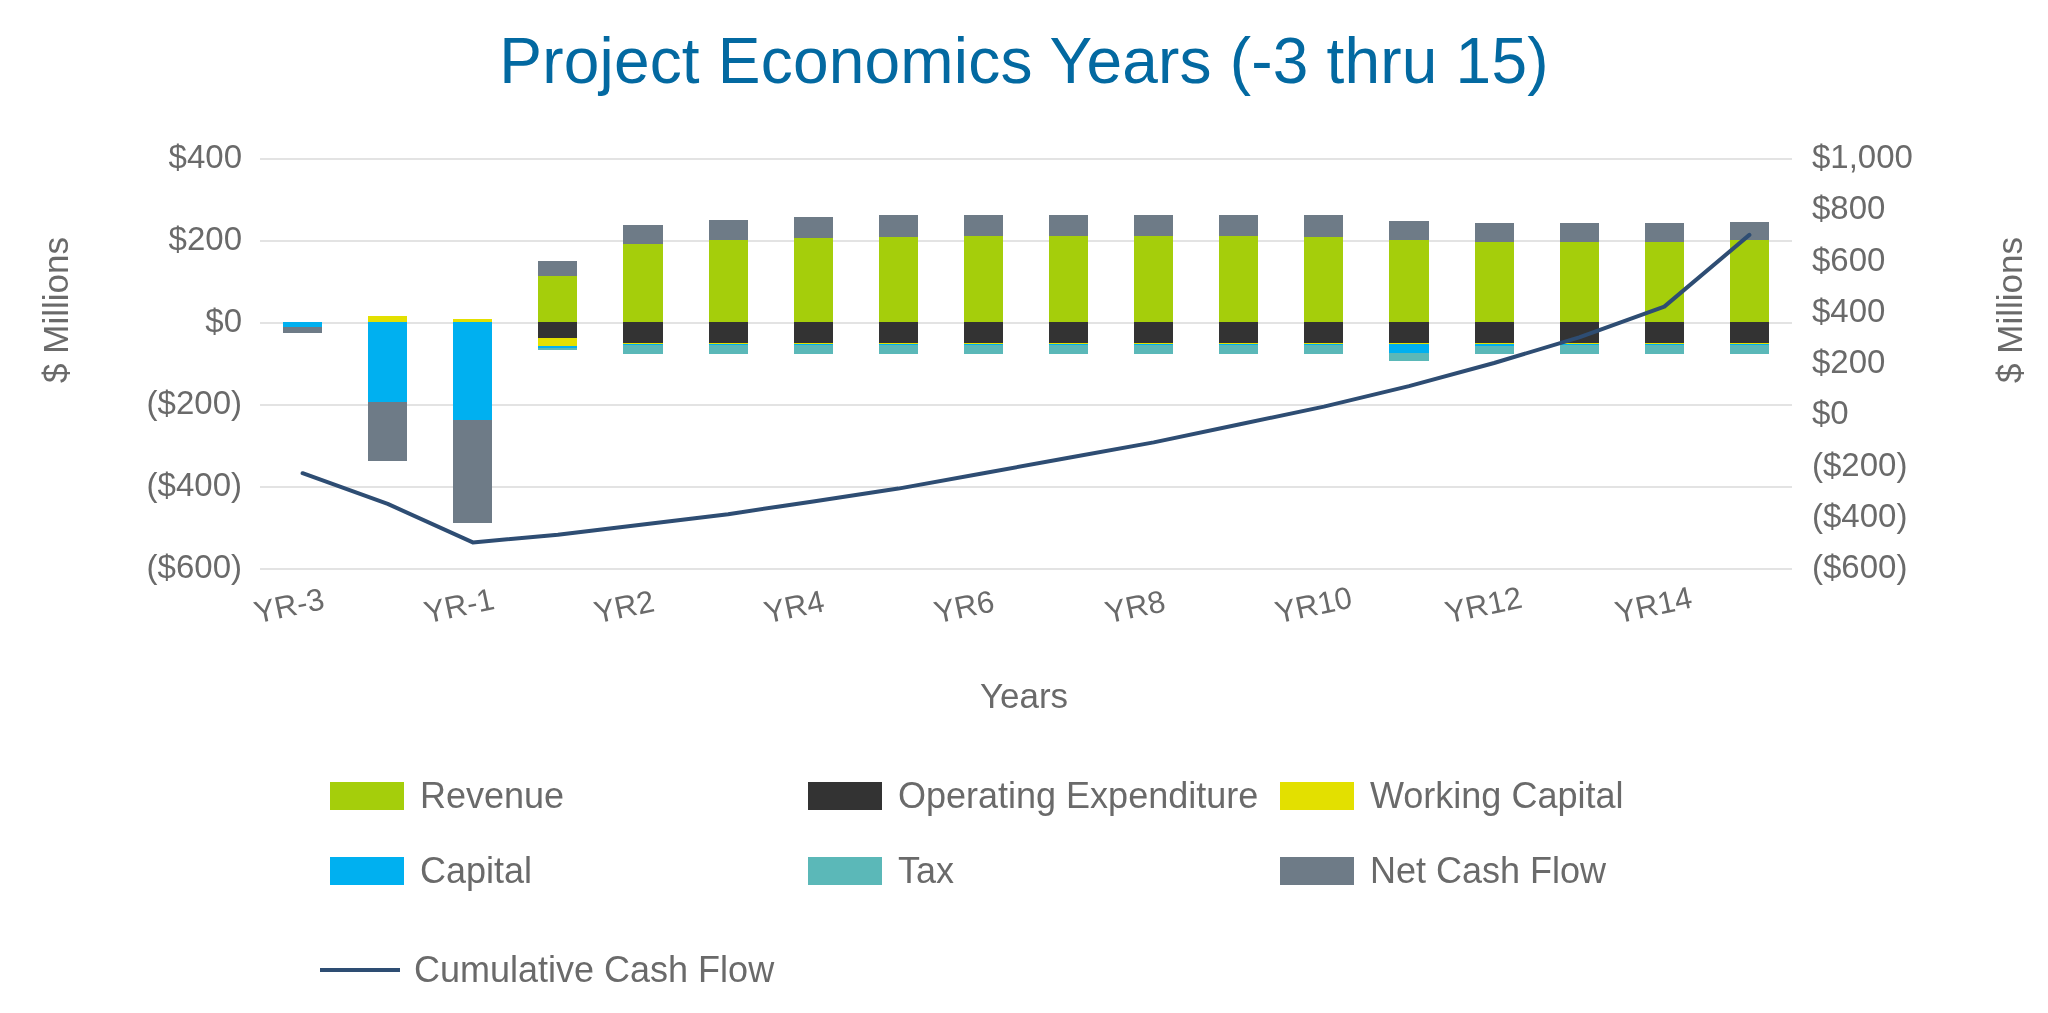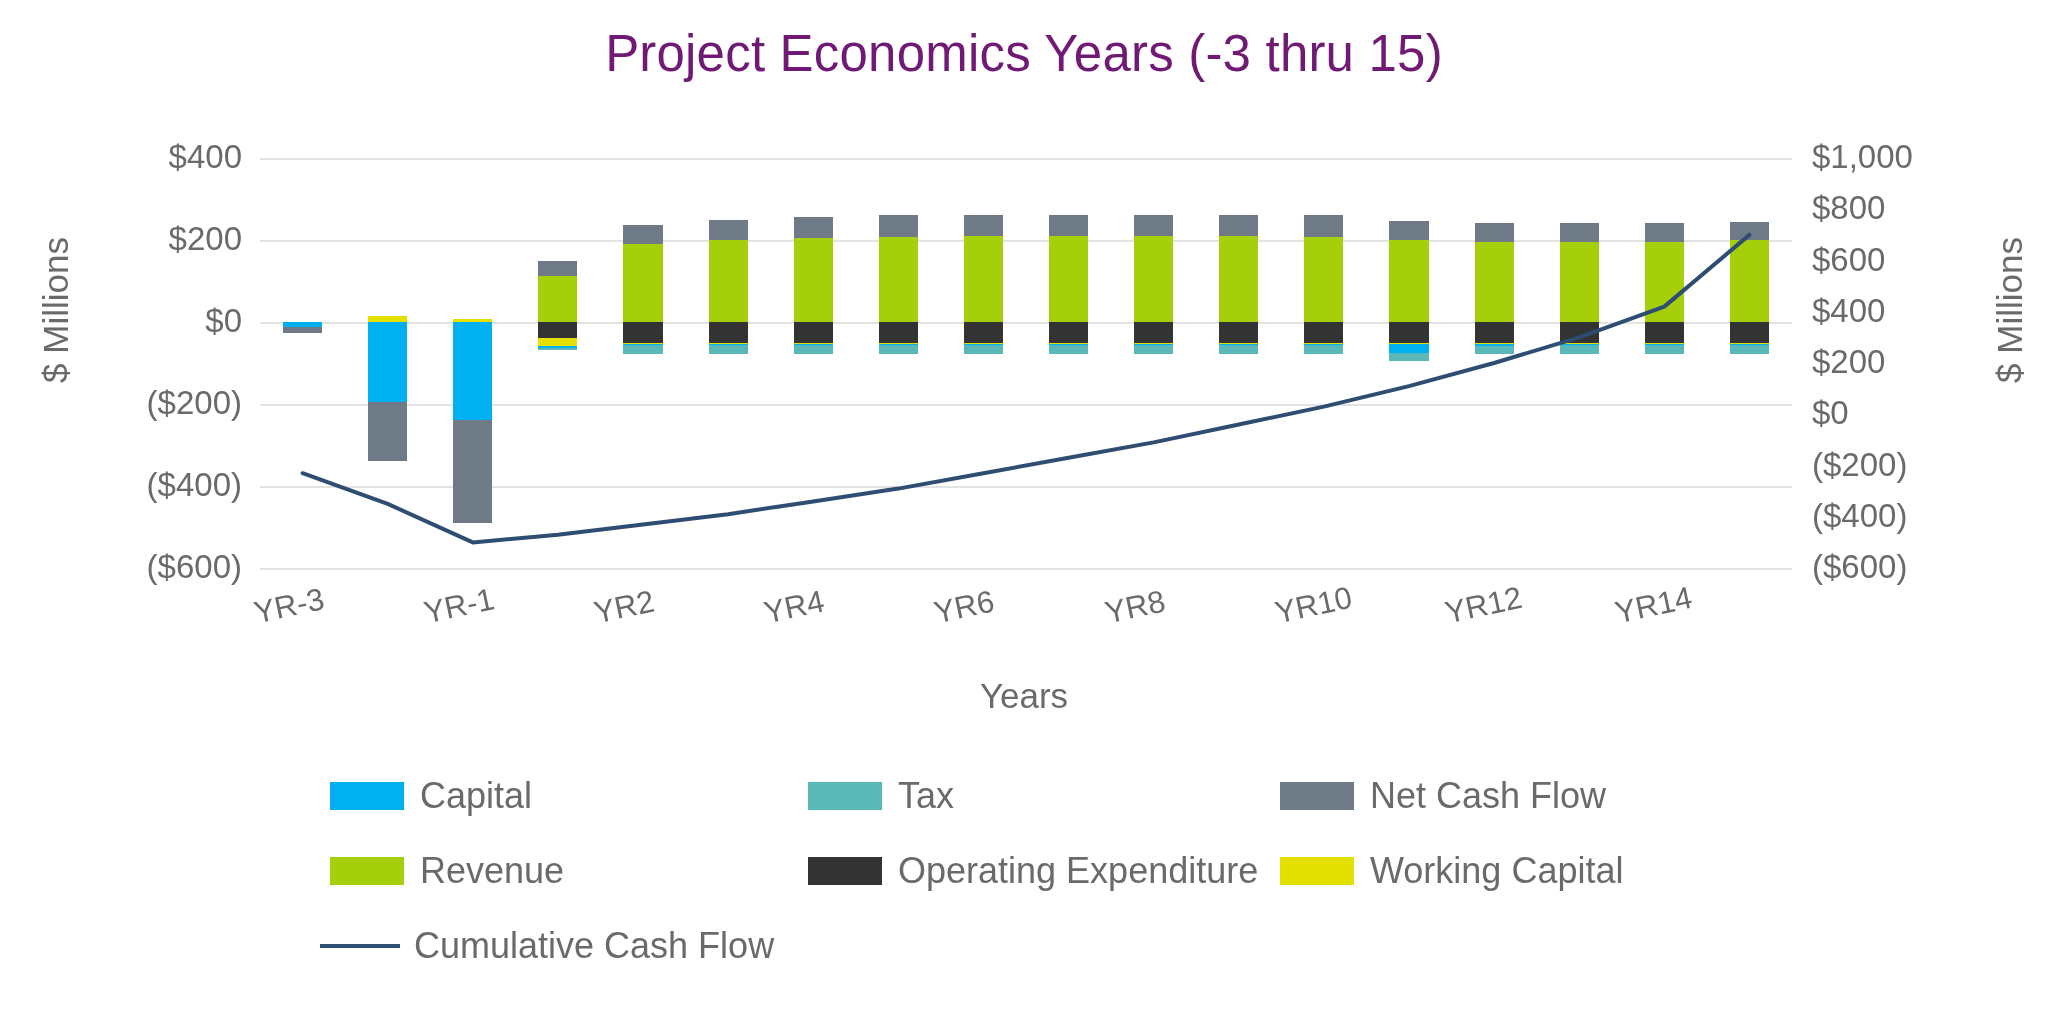--- a/index.html
+++ b/index.html
@@ -20,22 +20,22 @@
     width: 2048px;
     height: 1013px;
   }
   
   .chart-title {
     position: absolute;
     left: 0;
     top: 24px;
     width: 2048px;
     text-align: center;
-    font-size: 51px;
-    color: #701a75;
+    font-size: 64px;
+    color: #0369a1;
     font-weight: 400;
     letter-spacing: 0.2px;
     white-space: nowrap;
   }
   
   .axis-title {
     position: absolute;
     font-size: 35px;
     color: #6a6a6a;
     white-space: nowrap;
@@ -348,47 +348,47 @@
       <div class="xtick" style="left: 931.444px; top: 596px;">YR6</div>
       <div class="xtick" style="left: 1101.67px; top: 596px;">YR8</div>
       <div class="xtick" style="left: 1271.89px; top: 596px;">YR10</div>
       <div class="xtick" style="left: 1442.11px; top: 596px;">YR12</div>
       <div class="xtick" style="left: 1612.33px; top: 596px;">YR14</div>
     </div>
 
   <div id="legend">
     <div class="legend-row">
       <div class="legend-item" style="left:0px;">
+        <span class="legend-swatch" style="background: rgb(165, 206, 11);"></span>
+        <span class="legend-label">Revenue</span>
+      </div>
+      <div class="legend-item" style="left:478px;">
+        <span class="legend-swatch" style="background: rgb(51, 51, 51);"></span>
+        <span class="legend-label">Operating Expenditure</span>
+      </div>
+      <div class="legend-item" style="left:950px;">
+        <span class="legend-swatch" style="background: rgb(227, 224, 0);"></span>
+        <span class="legend-label">Working Capital</span>
+      </div>
+    </div>
+    <div class="legend-row">
+      <div class="legend-item" style="left:0px;">
         <span class="legend-swatch" style="background: rgb(0, 176, 240);"></span>
         <span class="legend-label">Capital</span>
       </div>
       <div class="legend-item" style="left:478px;">
         <span class="legend-swatch" style="background: rgb(91, 184, 184);"></span>
         <span class="legend-label">Tax</span>
       </div>
       <div class="legend-item" style="left:950px;">
         <span class="legend-swatch" style="background: rgb(110, 123, 135);"></span>
         <span class="legend-label">Net Cash Flow</span>
       </div>
     </div>
     <div class="legend-row">
-      <div class="legend-item" style="left:0px;">
-        <span class="legend-swatch" style="background: rgb(165, 206, 11);"></span>
-        <span class="legend-label">Revenue</span>
-      </div>
-      <div class="legend-item" style="left:478px;">
-        <span class="legend-swatch" style="background: rgb(51, 51, 51);"></span>
-        <span class="legend-label">Operating Expenditure</span>
-      </div>
-      <div class="legend-item" style="left:950px;">
-        <span class="legend-swatch" style="background: rgb(227, 224, 0);"></span>
-        <span class="legend-label">Working Capital</span>
-      </div>
-    </div>
-    <div class="legend-row">
-      <div class="legend-item" style="left:-10px;">
+      <div class="legend-item" style="left:-10px;margin-top:24px;">
         <span class="legend-line" style="background: rgb(46, 77, 115);"></span>
         <span class="legend-label">Cumulative Cash Flow</span>
       </div>
     </div>
   </div>
 
 </div>
 
 </body></html>

